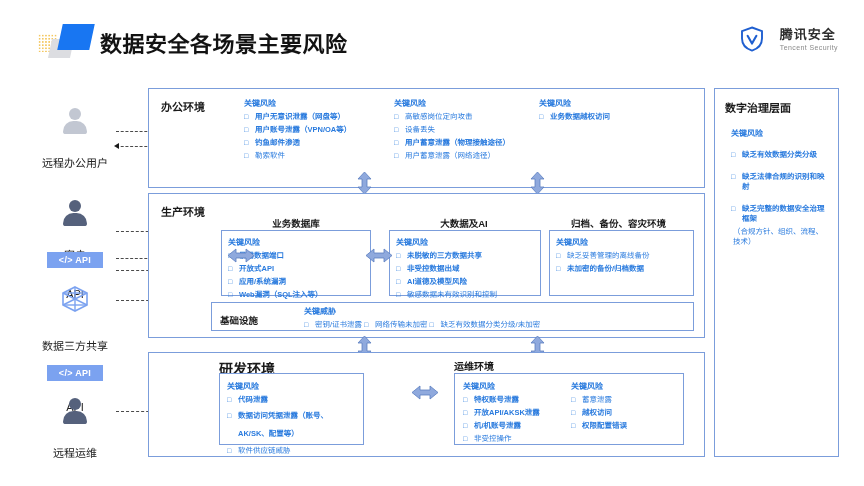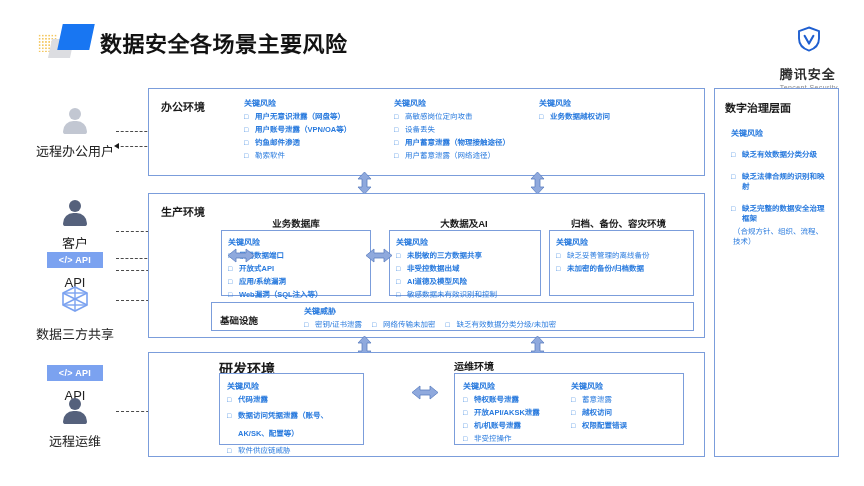--- a/index.html
+++ b/index.html
@@ -25,21 +25,21 @@
   .logo-mark .dots{
     position:absolute;left:0px;top:10px;width:20px;height:18px;
     background-image:radial-gradient(#f0b429 0.6px, transparent 0.7px);
     background-size:3.2px 3.2px;opacity:.75;
   }
   .page-title{
     position:absolute;left:100px;top:26px;
     font-size:22px;font-weight:bold;color:#121212;letter-spacing:.5px;
     white-space:nowrap;
   }
-  .brand{position:absolute;right:26px;top:26px;display:flex;align-items:center;gap:16px;flex-direction:column;}
+  .brand{position:absolute;right:26px;top:26px;display:flex;align-items:center;gap:16px;}
   .brand-text{display:flex;flex-direction:column;line-height:1;}
   .brand-cn{font-size:13px;font-weight:bold;color:#2d2d2d;letter-spacing:1px;}
   .brand-en{font-size:7px;color:#8a8a8a;letter-spacing:.4px;margin-top:3px;}
 
   
   .zone{
     position:absolute;border:1px solid #7b9ddb;background:#fff;box-sizing:border-box;
   }
   .zone-title{
     position:absolute;font-size:11px;font-weight:bold;color:#1a1a1a;white-space:nowrap;
@@ -61,21 +61,21 @@
   }
   .risk-list li.wrap{white-space:normal;}
   .risk-list li::before{
     content:"\25A1";position:absolute;left:0;top:0;font-size:7px;color:#2a7bde;
   }
   .risk-list li.bold{font-weight:bold;}
   .col{position:absolute;}
 
   
   .actor{position:absolute;text-align:center;width:90px;}
-  .actor .label{font-size:13px;color:#222;margin-top:7px;white-space:nowrap;}
+  .actor .label{font-size:11px;color:#222;margin-top:20px;white-space:nowrap;}
   .person{width:26px;height:26px;margin:0 auto;position:relative;}
   .person .head{position:absolute;left:50%;top:0;width:12px;height:12px;border-radius:50%;transform:translateX(-50%);}
   .person .body{position:absolute;left:50%;top:13px;width:24px;height:13px;transform:translateX(-50%);
     border-radius:12px 12px 3px 3px;}
   .person.light .head,.person.light .body{background:#c2c7d2;}
   .person.dark .head,.person.dark .body{background:#55617c;}
   .api-badge{
     width:56px;height:16px;margin:0 auto;background:#7ba2f0;color:#fff;
     font-size:9px;font-weight:bold;line-height:16px;text-align:center;letter-spacing:.3px;
   }
@@ -185,21 +185,21 @@
 
   <div class="dash" style="left:116px;top:300px;width:440px;"></div>
   <div class="dash-v" style="left:555px;top:272px;height:29px;"></div>
   <div class="arrowhead-u" style="left:552px;top:270px;"></div>
   <div class="dash" style="left:116px;top:270px;width:300px;"></div>
   <div class="arrowhead-r" style="left:414px;top:267px;"></div>
 
   <div class="dash" style="left:116px;top:411px;width:340px;"></div>
   <div class="arrowhead-r" style="left:454px;top:408px;"></div>
 
-  <div class="zone" style="left:148px;top:88px;width:557px;height:88px;">
+  <div class="zone" style="left:148px;top:88px;width:557px;height:100px;">
     <div class="zone-title" style="left:12px;top:9px;">办公环境</div>
 
     <div class="col" style="left:95px;top:8px;">
       <div class="risk-head">关键风险</div>
       <ul class="risk-list">
         <li class="bold">用户无意识泄露（网盘等）</li>
         <li class="bold">用户账号泄露（VPN/OA等）</li>
         <li class="bold">钓鱼邮件渗透</li>
         <li>勒索软件</li>
       </ul>
@@ -263,21 +263,21 @@
       <ul class="risk-list">
         <li>缺乏妥善管理的离线备份</li>
         <li class="bold">未加密的备份/归档数据</li>
       </ul>
     </div>
 
     <div class="inner" style="left:62px;top:108px;width:483px;height:29px;">
       <div class="sub-title" style="left:8px;top:10px;">基础设施</div>
       <div style="position:absolute;left:92px;top:2px;">
         <div class="risk-head">关键威胁</div>
-        <ul class="risk-list" style="display:flex;gap:10px;">
+        <ul class="risk-list" style="display:flex;gap:2px;">
           <li>密钥/证书泄露</li>
           <li>网络传输未加密</li>
           <li>缺乏有效数据分类分级/未加密</li>
         </ul>
       </div>
     </div>
   </div>
 
   <svg class="darrow-h" style="left:366px;top:248px;width:26px;" viewBox="0 0 26 15">
     <polygon points="0,7.5 8,1 8,5 18,5 18,1 26,7.5 18,14 18,10 8,10 8,14" fill="#8fa9dd" stroke="#5c7fc0" stroke-width="0.8"></polygon>

